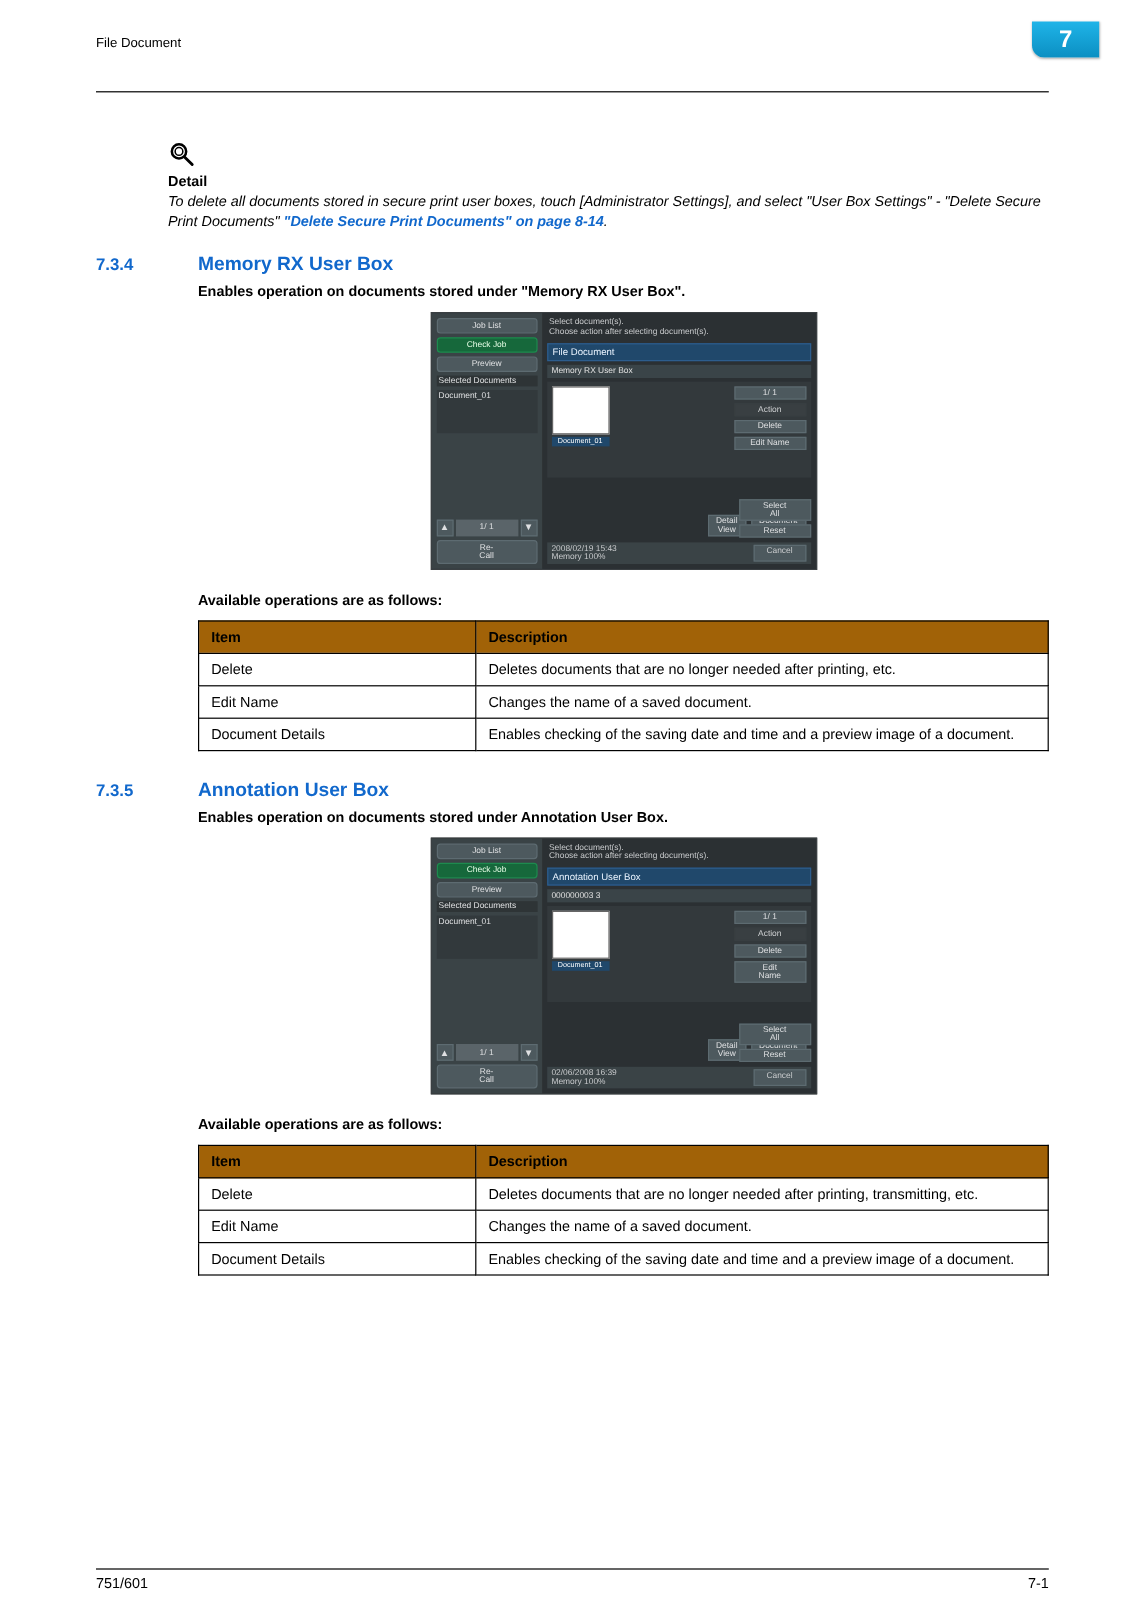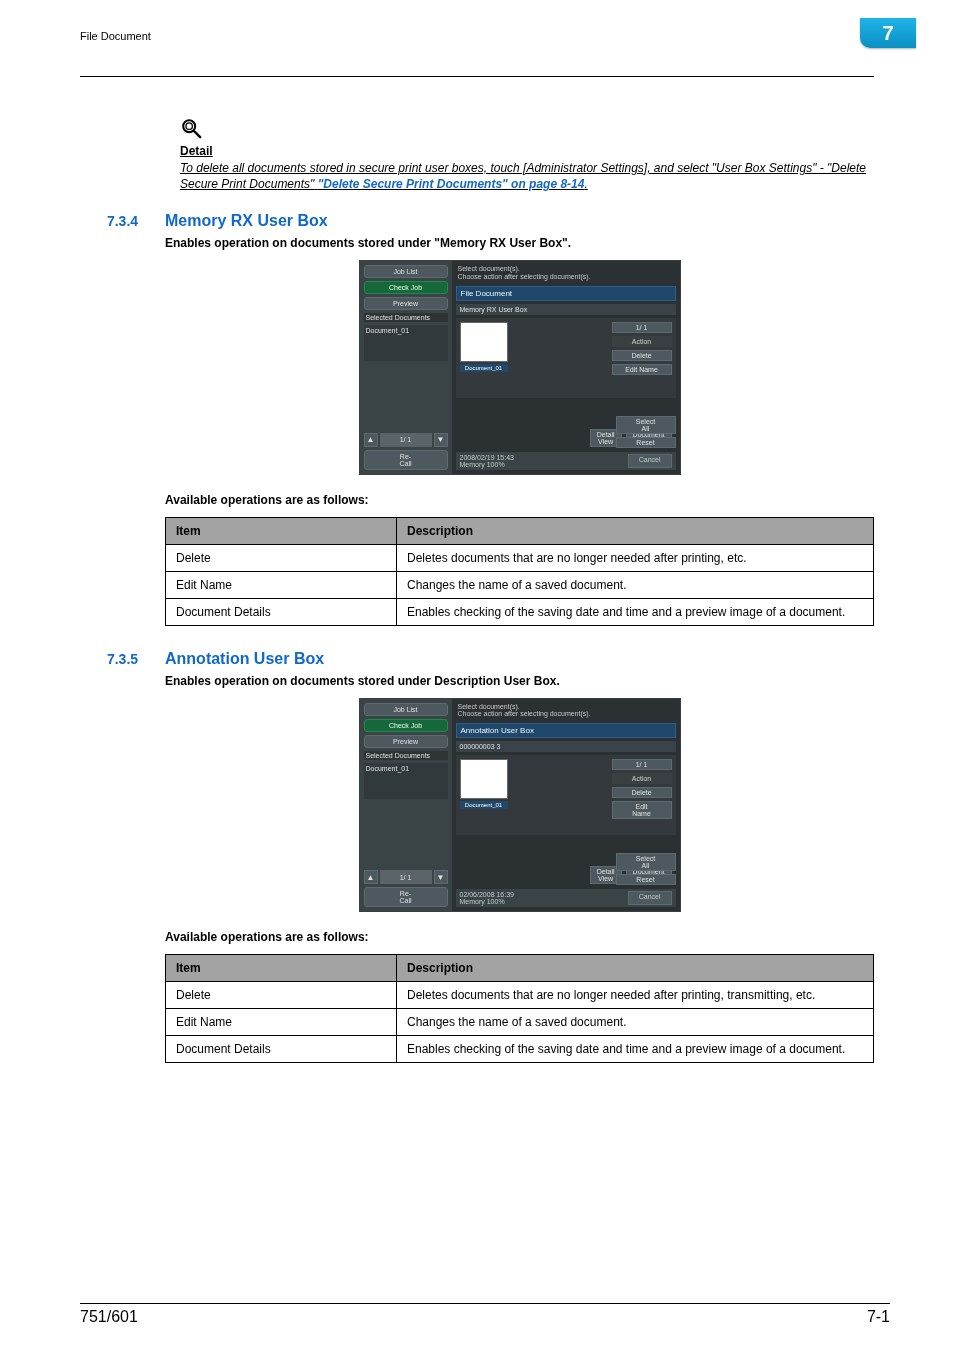--- a/index.html
+++ b/index.html
@@ -46,22 +46,21 @@
     box-shadow: 0 1px 2px rgba(0,0,0,0.3);
   }
   .hdr-rule {
     border: 0;
     border-top: 1px solid #000;
     margin: 16px 0 0 0;
   }
 
   
   .detail-block {
-    margin: 40px 0 20px 100px;
-    text-decoration: underline;
+    margin: 40px 0 20px 60px;
   }
   .magnifier-icon {
     width: 22px;
     height: 22px;
     margin-bottom: 2px;
   }
   .detail-heading {
     font-weight: bold;
     font-size: 12px;
   }
@@ -74,21 +73,20 @@
   .link-text {
     color: #1168cc;
     font-weight: bold;
   }
 
   
   .section-row {
     display: flex;
     align-items: baseline;
     margin-top: 0;
-    text-align: center;
   }
   .section-num {
     color: #1168cc;
     font-weight: bold;
     font-size: 14px;
     width: 85px;
   }
   .section-title {
     color: #1168cc;
     font-weight: bold;
@@ -265,32 +263,32 @@
     margin: 6px 0 24px 0;
     font-size: 12px;
   }
   table.ops th, table.ops td {
     border: 1px solid #000;
     padding: 6px 10px;
     text-align: left;
     vertical-align: top;
   }
   table.ops thead th {
-    background: #a3a3a3;
+    background: #a16207;
     font-weight: bold;
   }
   table.ops th.col-item { width: 210px; }
 
   
   .footer {
     position: absolute;
     left: 80px;
-    right: 64px;
+    right: 80px;
     bottom: 24px;
-    font-size: 16px;
+    font-size: 12px;
   }
   .footer hr {
     border: 0;
     border-top: 1px solid #000;
     margin: 0 0 4px 0;
   }
   .footer-row {
     display: flex;
     justify-content: space-between;
   }
@@ -404,21 +402,21 @@
         </tr>
       </tbody>
     </table>
   </div>
 
   <div class="section-row">
     <div class="section-num">7.3.5</div>
     <div class="section-title">Annotation User Box</div>
   </div>
   <div class="body-indent">
-    <div class="body-text">Enables operation on documents stored under Description User Box.</div>
+    <div class="body-text">Enables operation on documents stored under Annotation User Box.</div>
 
     <div class="shot">
       <div class="shot-row">
         <div class="shot-left">
           <div class="pill">Job List</div>
           <div class="pill green">Check Job</div>
           <div class="pill">Preview</div>
           <div class="shot-left-label">Selected Documents</div>
           <div class="shot-left-doc">Document_01</div>
           <div style="flex:1"></div>

